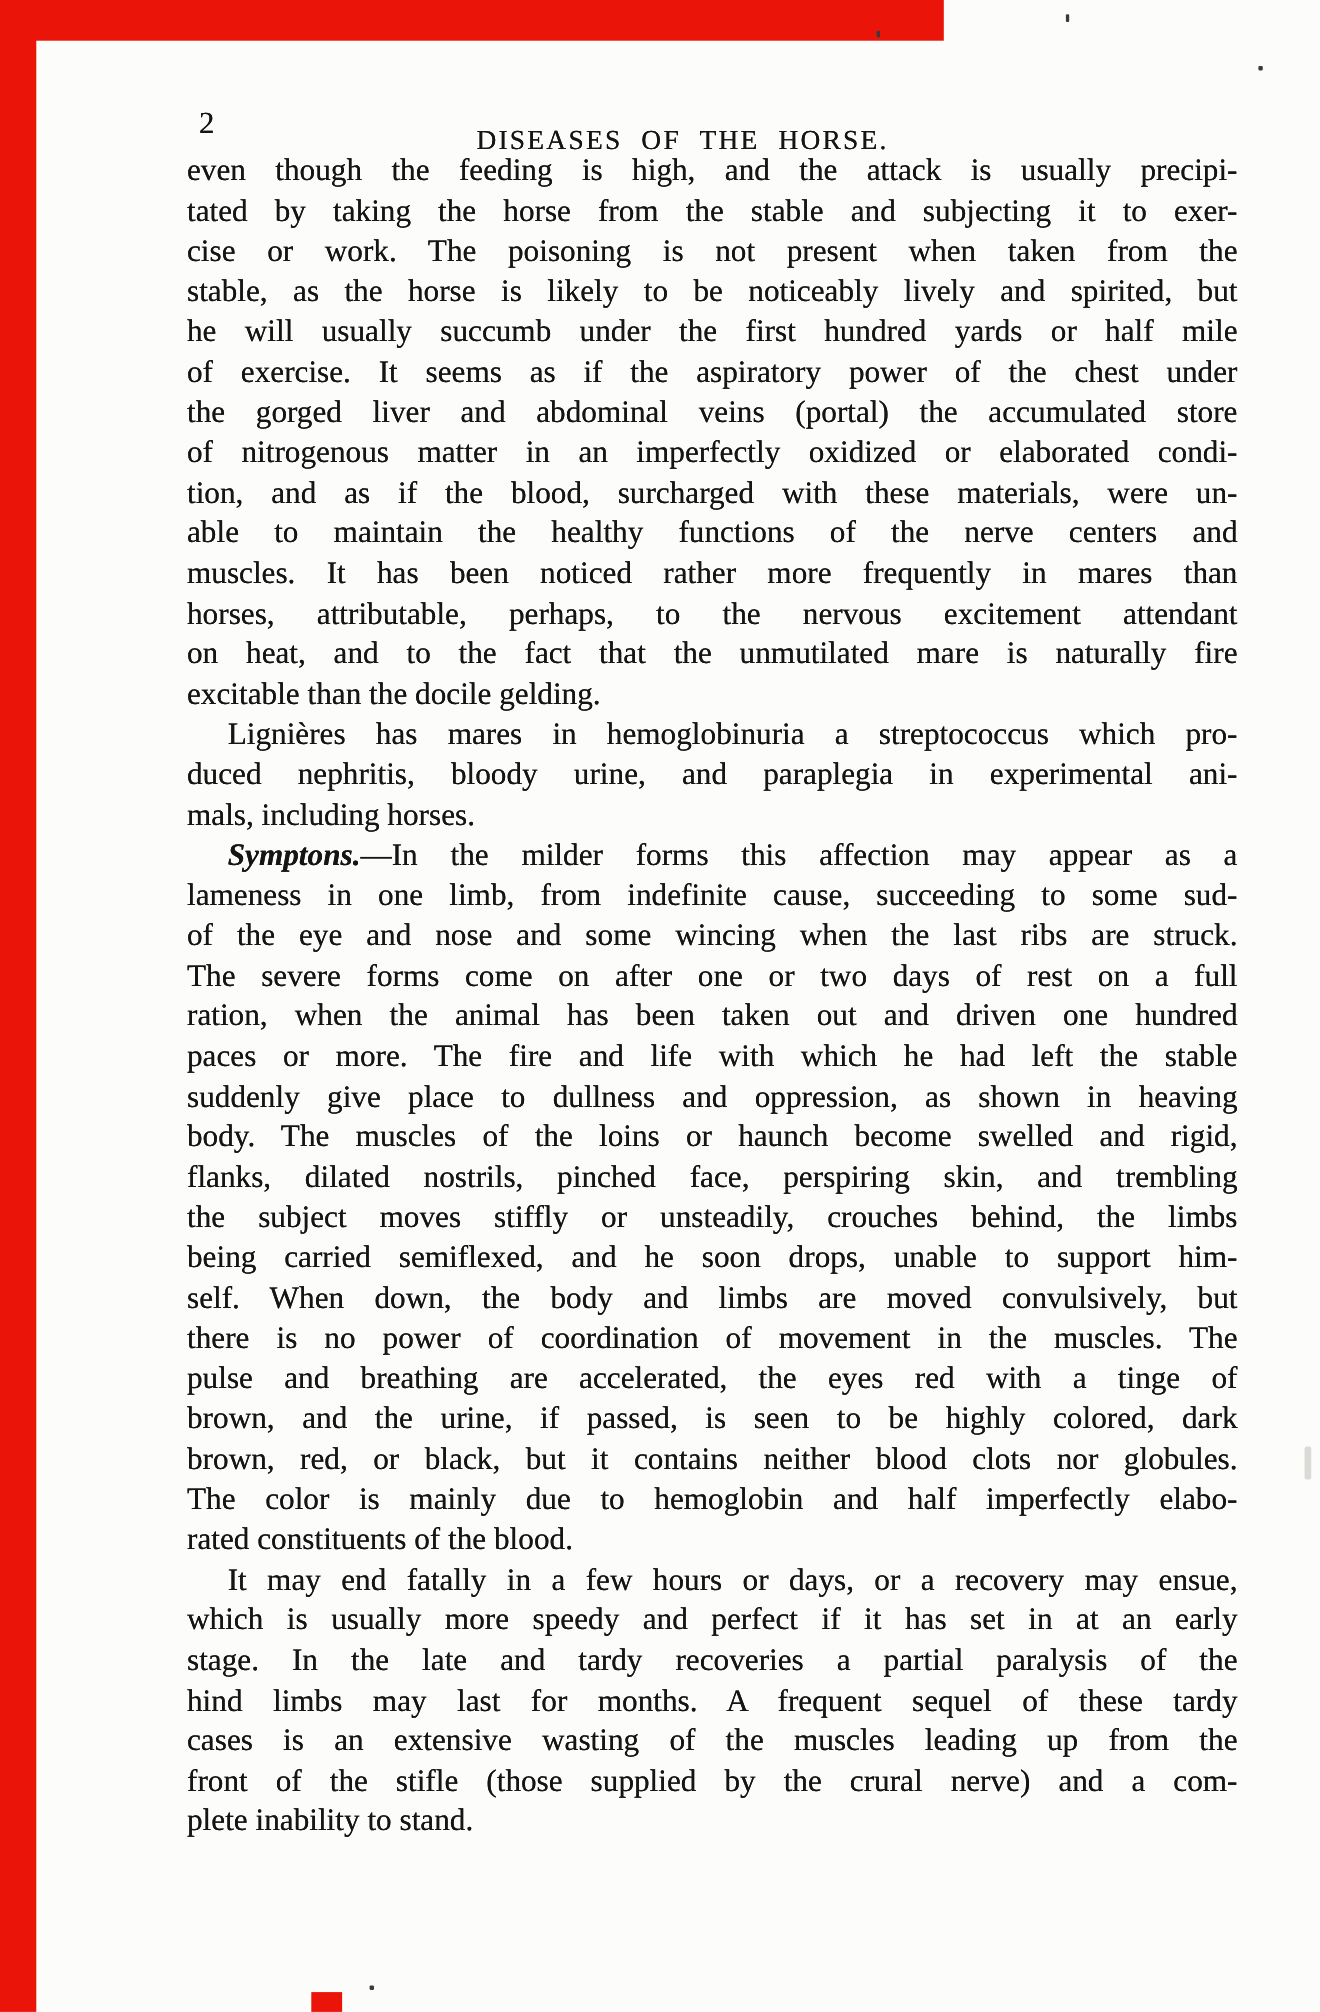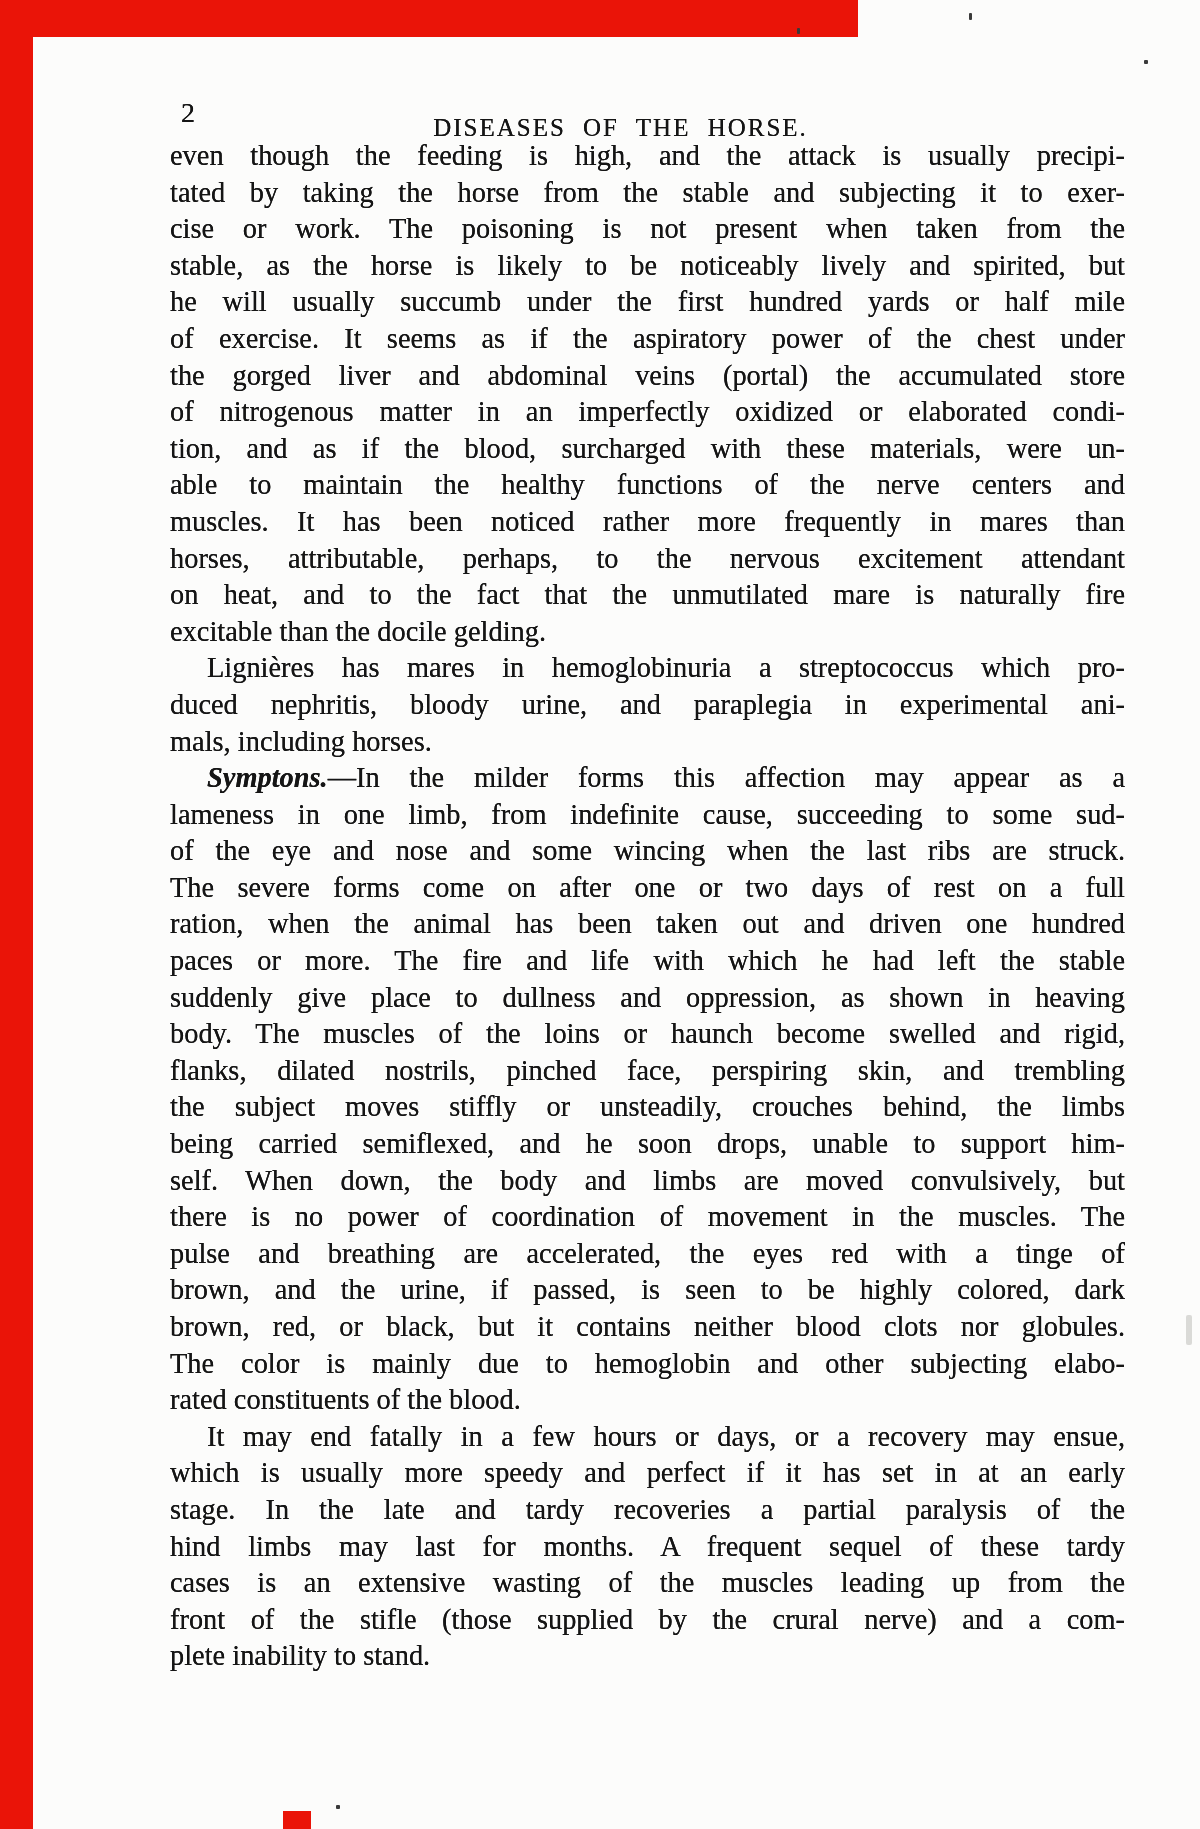--- a/index.html
+++ b/index.html
@@ -93,21 +93,21 @@
       <div class="line">suddenly give place to dullness and oppression, as shown in heaving</div>
       <div class="line">body. The muscles of the loins or haunch become swelled and rigid,</div>
       <div class="line">flanks, dilated nostrils, pinched face, perspiring skin, and trembling</div>
       <div class="line">the subject moves stiffly or unsteadily, crouches behind, the limbs</div>
       <div class="line">being carried semiflexed, and he soon drops, unable to support him-</div>
       <div class="line">self. When down, the body and limbs are moved convulsively, but</div>
       <div class="line">there is no power of coordination of movement in the muscles. The</div>
       <div class="line">pulse and breathing are accelerated, the eyes red with a tinge of</div>
       <div class="line">brown, and the urine, if passed, is seen to be highly colored, dark</div>
       <div class="line">brown, red, or black, but it contains neither blood clots nor globules.</div>
-      <div class="line">The color is mainly due to hemoglobin and other subjecting elabo-</div>
+      <div class="line">The color is mainly due to hemoglobin and half imperfectly elabo-</div>
       <div class="line lastline">rated constituents of the blood.</div>
       <div class="line indent">It may end fatally in a few hours or days, or a recovery may ensue,</div>
       <div class="line">which is usually more speedy and perfect if it has set in at an early</div>
       <div class="line">stage. In the late and tardy recoveries a partial paralysis of the</div>
       <div class="line">hind limbs may last for months. A frequent sequel of these tardy</div>
       <div class="line">cases is an extensive wasting of the muscles leading up from the</div>
       <div class="line">front of the stifle (those supplied by the crural nerve) and a com-</div>
       <div class="line lastline">plete inability to stand.</div>
     </div>
 

